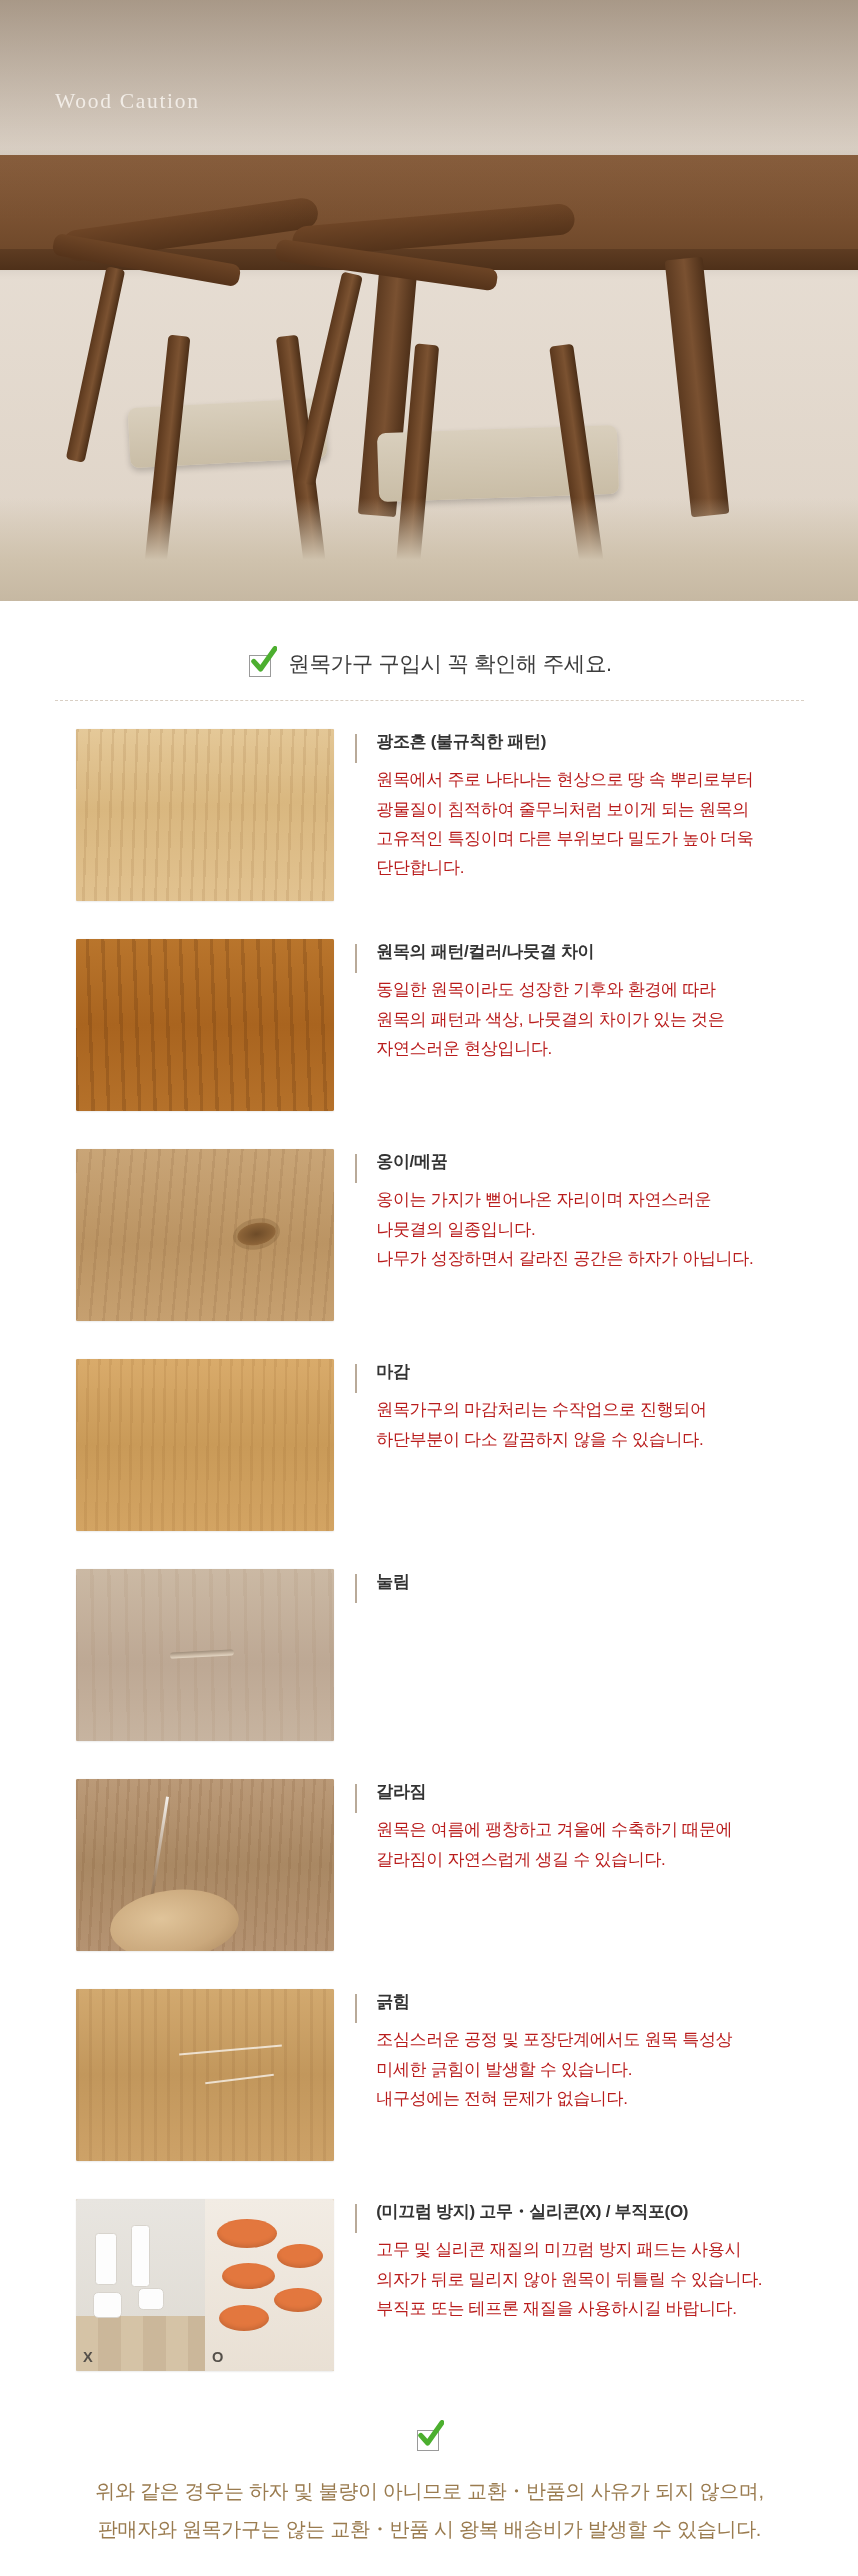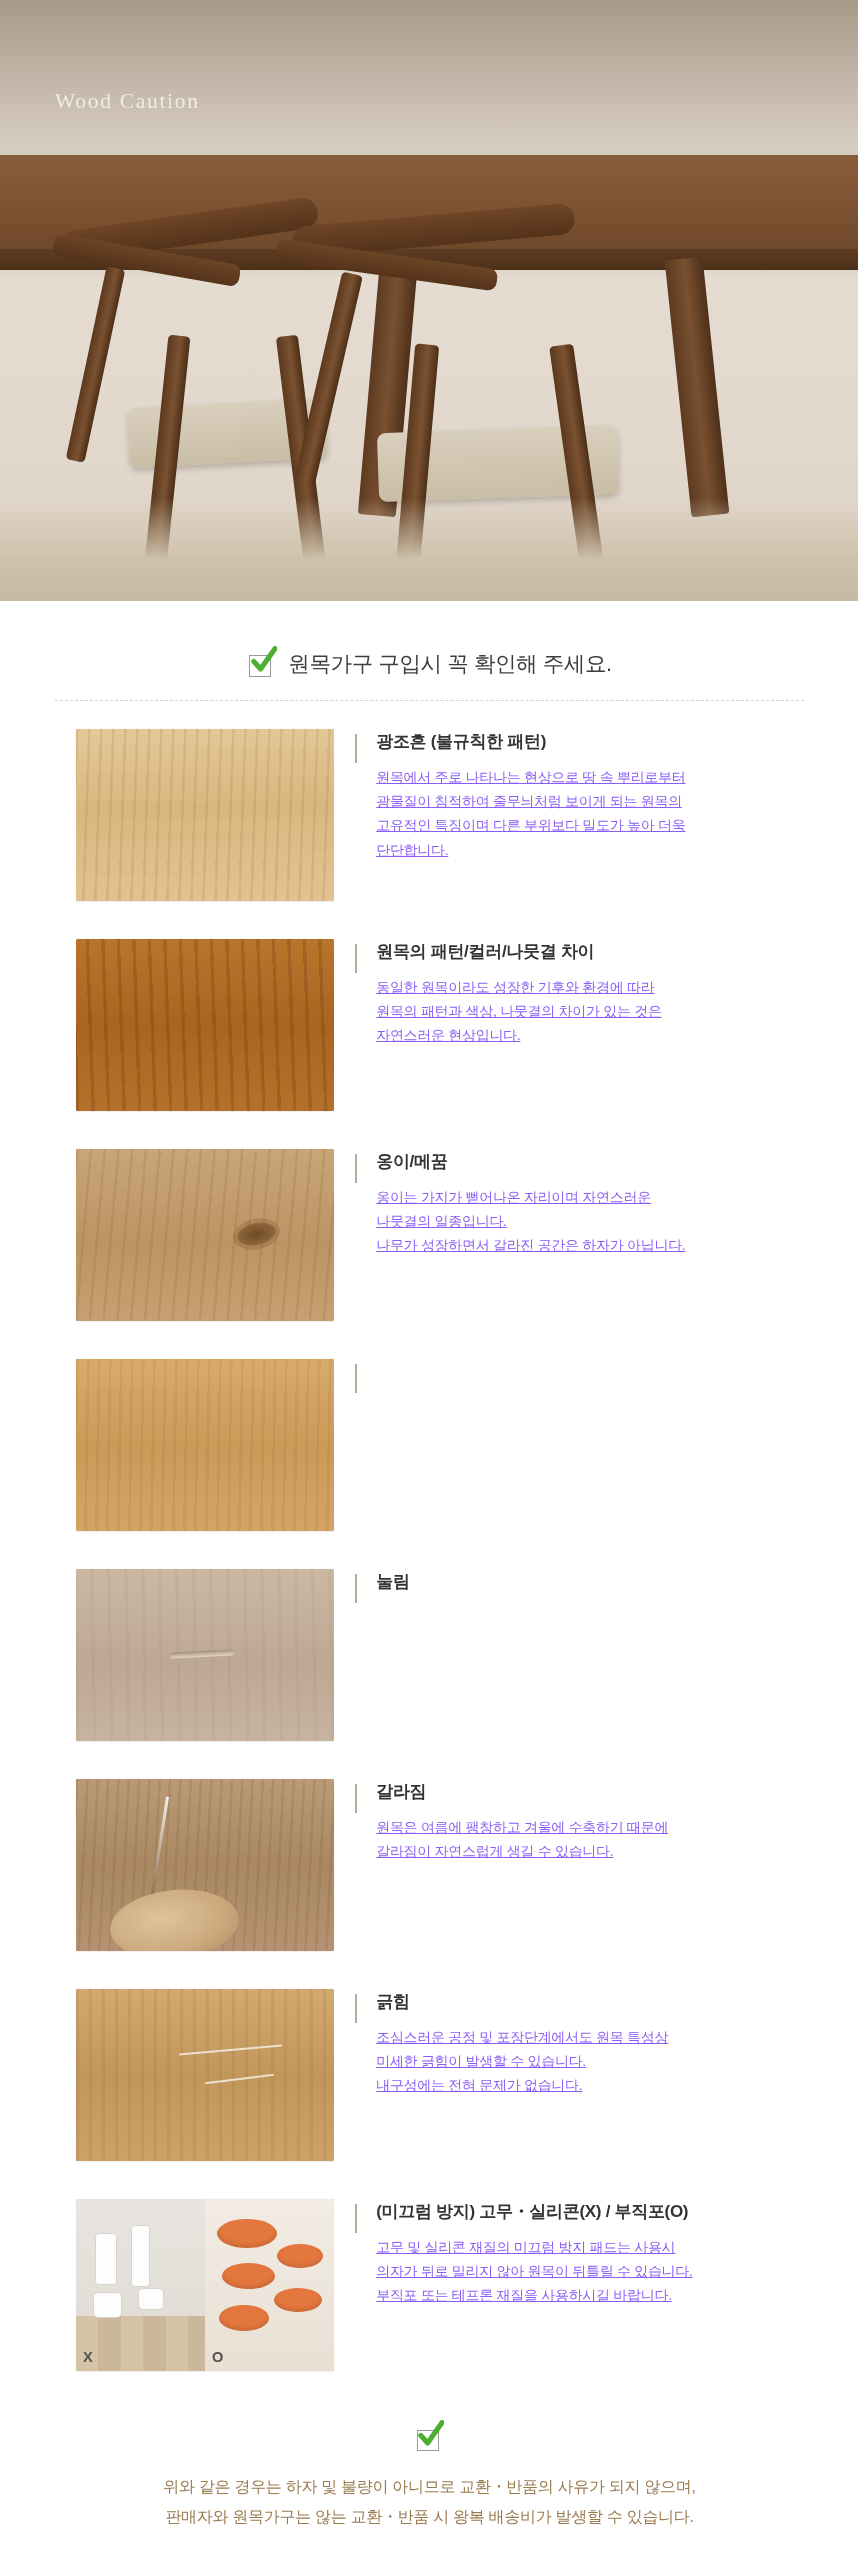--- a/index.html
+++ b/index.html
@@ -215,26 +215,25 @@
     padding-top: 1.7px;
   }
   .item-title {
     font-size: 17px;
     color: #333333;
     font-weight: bold;
     margin-bottom: 12px;
     letter-spacing: -0.3px;
   }
   .item-body {
-    font-size: 14px;
+    font-size: 17px;
     line-height: 1.72;
-    color: #8b5cf6;
+    color: #b91c1c;
     letter-spacing: -0.3px;
     white-space: pre-line;
-    text-decoration: underline;
   }
 
   
   .w-grain {
     position: absolute;
     inset: 0;
   }
   .t1 { background:
       repeating-linear-gradient(92deg, rgba(150,105,55,0.16) 0 2.6px, rgba(255,255,255,0) 2.6px 12px),
       linear-gradient(178deg, #e5c999 0%, #d9b77f 45%, #e2c391 100%); }
@@ -340,21 +339,21 @@
   
   .footer {
     padding: 34px 0 60px 0;
     text-align: center;
     background: #ffffff;
   }
   .footer .check-badge {
     margin: 0 auto 19px auto;
   }
   .footer-line {
-    font-size: 16px;
+    font-size: 20px;
     color: #9a7b4f;
     line-height: 1.9;
     letter-spacing: -0.3px;
   }
 </style>
 </head>
 <body>
 
 <div class="page">
 
@@ -446,20 +445,25 @@
 나뭇결의 일종입니다.
 나무가 성장하면서 갈라진 공간은 하자가 아닙니다.</div>
         </div>
       </div>
 
       <div class="item">
         <div class="thumb">
           <div class="w-grain t4"></div>
         </div>
         <div class="sep"></div>
+        <div class="text-col">
+          <div class="item-title">마감</div>
+          <div class="item-body">원목가구의 마감처리는 수작업으로 진행되어
+하단부분이 다소 깔끔하지 않을 수 있습니다.</div>
+        </div>
       </div>
 
       <div class="item">
         <div class="thumb">
           <div class="w-grain t5"></div>
           <div class="dent"></div>
         </div>
         <div class="sep"></div>
         <div class="text-col">
           <div class="item-title">눌림</div>

